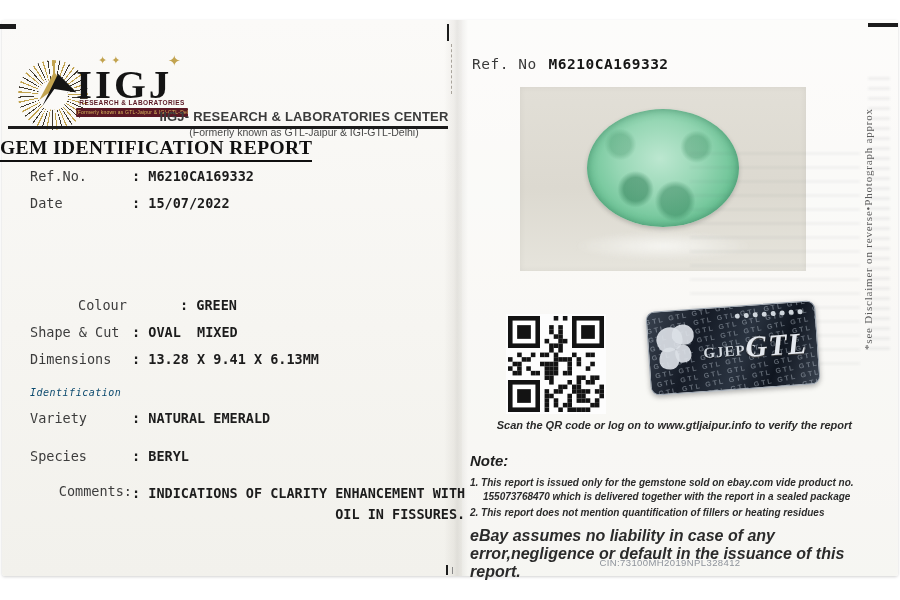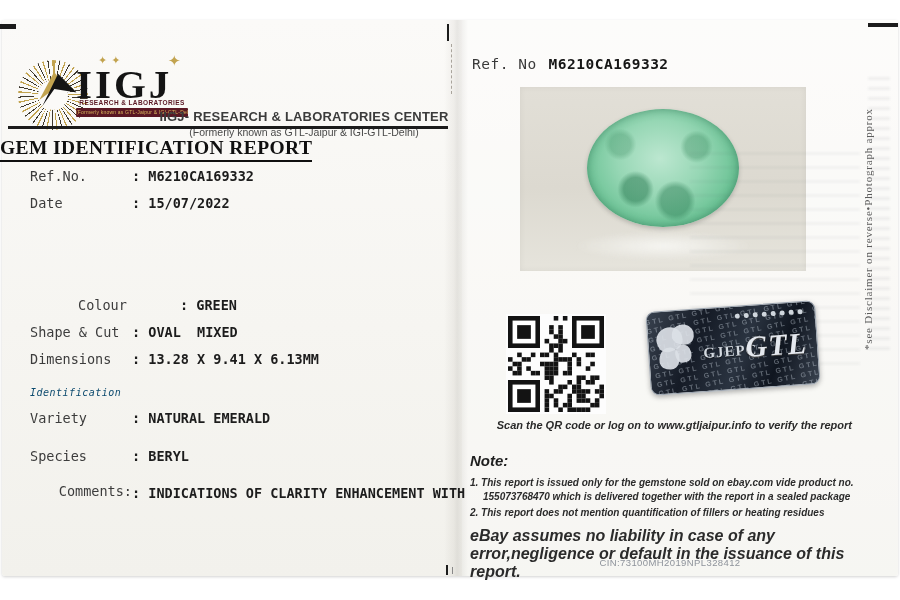--- a/index.html
+++ b/index.html
@@ -221,21 +221,21 @@
     <span class="lbl">Variety</span>
     <span class="val">: NATURAL EMERALD</span>
   </div>
   <div class="field-row mono" style="top:448px;">
     <span class="lbl">Species</span>
     <span class="val">: BERYL</span>
   </div>
 
   <div class="comments-row mono" style="top:483px;text-align:right;">
     <span class="lbl">Comments:</span>
-    <span class="vals"><span>: INDICATIONS OF CLARITY ENHANCEMENT WITH</span><br></span>
+    <span class="vals"><span>: INDICATIONS OF CLARITY ENHANCEMENT WITH</span><br><span>  OIL IN FISSURES.</span></span>
   </div>
 
   <div class="r-ref mono">
     <span>Ref. No</span><span class="val">M6210CA169332</span>
   </div>
 
   <div class="gem-photo">
     <div class="emerald-reflection"></div>
     <div class="emerald"></div>
   </div>

